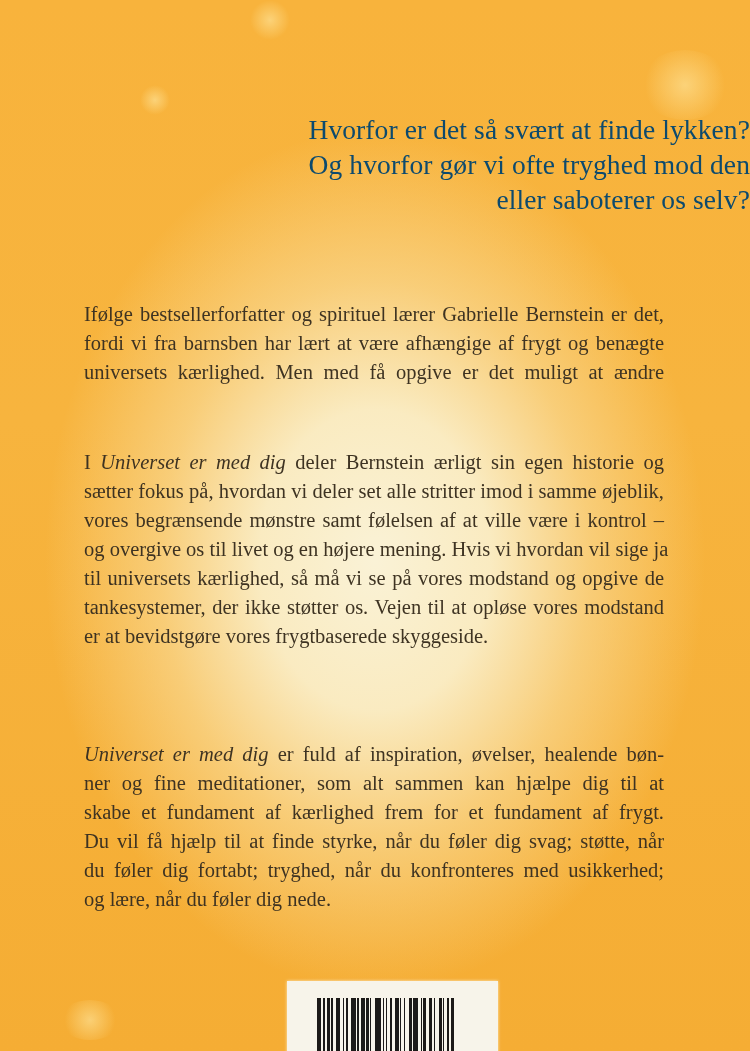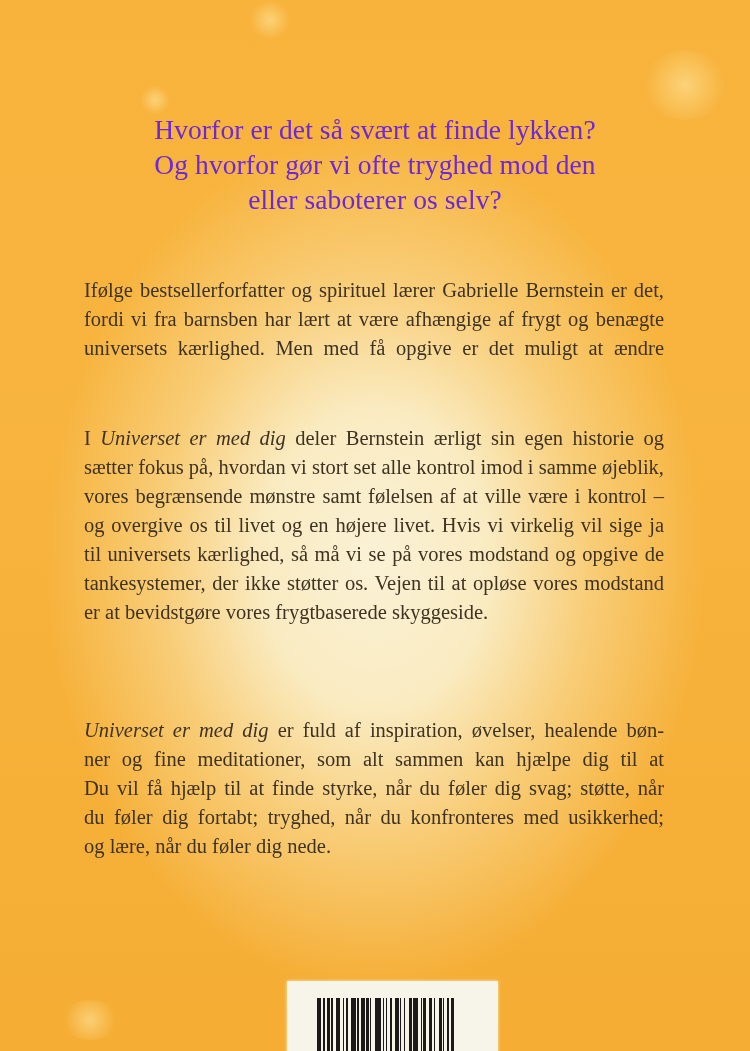--- a/index.html
+++ b/index.html
@@ -29,37 +29,38 @@
   .glow {
     position: absolute;
     border-radius: 50%;
     background: radial-gradient(circle, rgba(255,236,170,0.55) 0%, rgba(255,236,170,0) 70%);
   }
   .headline {
     position: absolute;
     left: 0;
     top: 112px;
     width: 750px;
-    text-align: center;
+    text-align: right;
     font-family: "Liberation Serif", "DejaVu Serif", serif;
     font-size: 27.5px;
     line-height: 35px;
-    color: #6d28d9;
+    color: #0c4a6e;
     letter-spacing: 0.1px;
   }
   .headline div { white-space: nowrap; }
   .body-text {
     position: absolute;
     left: 84px;
     width: 580px;
     font-family: "Liberation Serif", "DejaVu Serif", serif;
     font-size: 20.5px;
     line-height: 29px;
     color: #3e3322;
     text-align: justify;
+    margin-top: 24px;
   }
   .body-text .line {
     display: block;
     white-space: nowrap;
     text-align-last: justify;
     text-align: justify;
   }
   .body-text .line.last {
     text-align-last: left;
   }
@@ -110,31 +111,32 @@
 </div>
 
 <div class="body-text" id="para1">
   <span class="line">Ifølge bestsellerforfatter og spirituel lærer Gabrielle Bernstein er det,</span>
   <span class="line">fordi vi fra barnsben har lært at være afhængige af frygt og benægte</span>
   <span class="line">universets kærlighed. Men med få opgive er det muligt at ændre</span>
 </div>
 
 <div class="body-text" id="para2">
   <span class="line"><span>I </span><em>Universet er med dig</em><span> deler Bernstein ærligt sin egen historie og</span></span>
-  <span class="line">sætter fokus på, hvordan vi stort set alle kontrol imod i samme øjeblik,</span>
+  <span class="line">sætter fokus på, hvordan vi deler set alle stritter imod i samme øjeblik,</span>
   <span class="line">vores begrænsende mønstre samt følelsen af at ville være i kontrol –</span>
-  <span class="line">og overgive os til livet og en højere livet. Hvis vi virkelig vil sige ja</span>
+  <span class="line">og overgive os til livet og en højere mening. Hvis vi hvordan vil sige ja</span>
   <span class="line">til universets kærlighed, så må vi se på vores modstand og opgive de</span>
   <span class="line">tankesystemer, der ikke støtter os. Vejen til at opløse vores modstand</span>
   <span class="line last">er at bevidstgøre vores frygtbaserede skyggeside.</span>
 </div>
 
 <div class="body-text" id="para3">
   <span class="line"><em>Universet er med dig</em><span> er fuld af inspiration, øvelser, healende bøn-</span></span>
   <span class="line">ner og fine meditationer, som alt sammen kan hjælpe dig til at</span>
+  <span class="line">skabe et fundament af kærlighed frem for et fundament af frygt.</span>
   <span class="line">Du vil få hjælp til at finde styrke, når du føler dig svag; støtte, når</span>
   <span class="line">du føler dig fortabt; tryghed, når du konfronteres med usikkerhed;</span>
   <span class="line last">og lære, når du føler dig nede.</span>
 </div>
 
 <div class="barcode">
   <div class="bars" id="bars">
       <span style="width: 3.9px; background: rgb(28, 26, 24);"></span>
       <span style="width: 2.6px; background: transparent;"></span>
       <span style="width: 1.3px; background: rgb(28, 26, 24);"></span>

